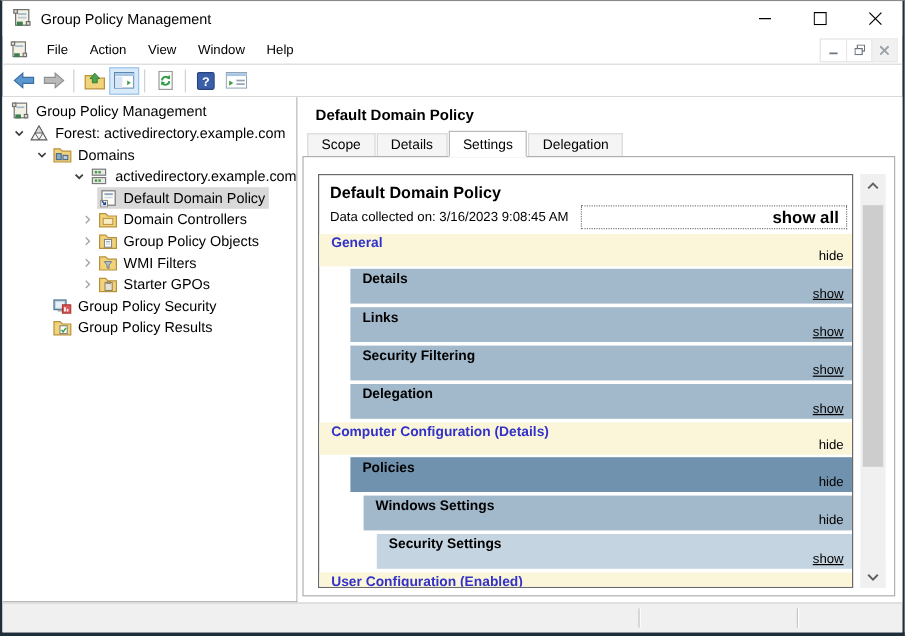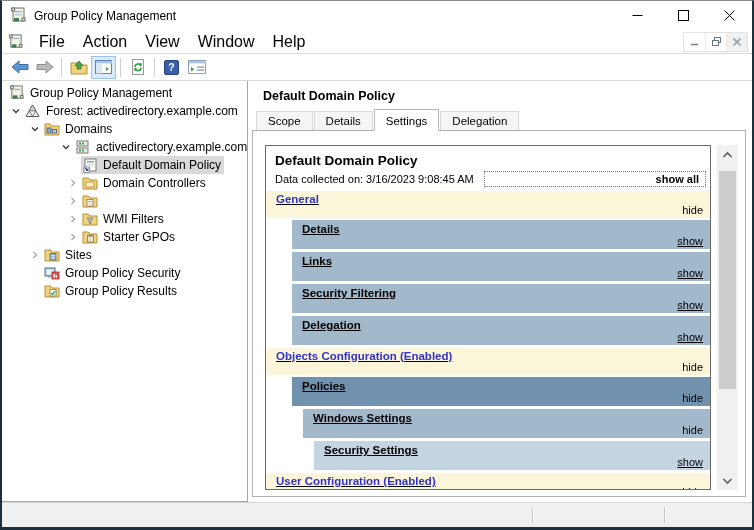--- a/index.html
+++ b/index.html
@@ -17,21 +17,21 @@
   .titlebar { height: 29px; background:#fff; display:flex; align-items:center; flex: 0 0 auto; }
   .titlebar .appicon { margin-left: 8px; width:17px; height:17px; }
   .titlebar .title { margin-left: 7px; font-size: 12px; color:#000; }
   .titlebar .spacer { flex:1; }
   .caption-btn { width:46px; height:29px; display:flex; align-items:center; justify-content:center; }
   .caption-btn svg { display:block; }
 
   
   .menubar { height: 24px; display:flex; align-items:center; border-bottom:1px solid #d9d9d9; flex:0 0 auto; }
   .menubar .appicon { width:16px; height:16px; margin:0 6px 0 6px; }
-  .menu-item { font-size:16px; color:#000; padding: 3px 9px; }
+  .menu-item { font-size:11px; color:#000; padding: 3px 9px; }
   .menubar .spacer { flex:1; }
   .mdi-group { display:flex; border:1px solid #e3e3e3; margin-right:4px; }
   .mdi-btn { width:21px; height:18px; display:flex; align-items:center; justify-content:center; border-left:1px solid #e9e9e9; }
   .mdi-btn:first-child { border-left:none; }
   .mdi-btn.dim { background:#f1f1f1; }
 
   
   .toolbar { height: 27px; display:flex; align-items:center; padding-left:5px; border-bottom:1px solid #d9d9d9; flex:0 0 auto; }
   .tool-btn { width:25px; height:23px; display:flex; align-items:center; justify-content:center; border:1px solid transparent; }
   .tool-btn.pressed { background:#d9ebf9; border:1px solid #9ac4ea; }
@@ -62,22 +62,22 @@
   .tab { font-size:11.5px; padding:3px 11px 3px 11px; border:1px solid #d9d9d9; border-bottom:none;
          background:#f5f5f5; margin-right:1px; color:#000; }
   .tab.active { background:#fff; border:1px solid #b9b9b9; border-bottom:1px solid #fff; padding-top:5px; margin-bottom:-1px; position:relative; }
   .tab-content { flex:1; position:relative; border:1px solid #b0b0b0; margin:0 6px 5px 0; background:#fff; min-height:0; }
 
   
   .report { position:absolute; left:12px; top:14px; right:34px; bottom:6px; border:1px solid #6a6a6a; background:#fff; overflow:hidden; }
   .rpt-title { font-size:13.5px; font-weight:bold; padding:7px 8px 1px 9px; color:#000; }
   .rpt-meta { display:flex; align-items:center; padding:2px 4px 4px 9px; font-size:11px; color:#000; }
   .showall-box { flex:1; margin-left:10px; border:1px dotted #808080; padding:1px 6px 1px 6px; text-align:right;
-                 font-weight:bold; font-size:11px; }
-  .sections { display:flex; flex-direction:column;text-decoration:underline; }
+                 font-weight:bold; font-size:14px; }
+  .sections { display:flex; flex-direction:column; }
   .sec { position:relative; margin-bottom:3px; }
   .sec .sec-label { font-weight:bold; font-size:11.5px; padding:3px 0 0 10px; }
   .sec .sec-link { position:absolute; right:7px; bottom:2px; font-size:11px; color:#000;margin-top:46px; }
   .sec .sec-link.u { text-decoration:underline; }
   .sec.group { height:27px; background:#fbf5da; margin-bottom:2px; }
   .sec.group .sec-label { color:#3232c8; padding-top:2px; }
   .sec.bar { height:29px; }
   .sec.mid { background:#a2b8cb; }
   .sec.dark { background:#7092ae; }
   .sec.light { background:#c4d4e0; }
@@ -332,20 +332,23 @@
             </svg>
         </span>
         <span class="ticon">
           <svg width="16" height="14" viewBox="0 0 16 14">
               <path d="M1,2 L6,2 L8,4 L15,4 L15,13 L1,13 Z" fill="#f0d37a" stroke="#b9913a"></path>
               <rect x="5" y="5.5" width="6" height="6.5" fill="#fdfdf6" stroke="#7a7a7a" stroke-width="0.8"></rect>
               <rect x="6.2" y="7" width="3.6" height="1" fill="#8aa9c4"></rect>
               <rect x="6.2" y="9" width="3.6" height="1" fill="#cdd8e2"></rect>
             </svg>
         </span>
+        <span class="hl">
+            <span>Group Policy Objects</span>
+          </span>
       </div>
 
       <div class="trow lv4">
         <span class="chev">
           <svg width="10" height="10" viewBox="0 0 10 10">
               <polyline points="3.5,2 6.5,5 3.5,8" fill="none" stroke="#a6a6a6" stroke-width="1.2"></polyline>
             </svg>
         </span>
         <span class="ticon">
           <svg width="16" height="14" viewBox="0 0 16 14">
@@ -369,40 +372,20 @@
               <path d="M1,2 L6,2 L8,4 L15,4 L15,13 L1,13 Z" fill="#f0d37a" stroke="#b9913a"></path>
               <rect x="5.5" y="5.5" width="6" height="6.5" fill="#e7e2d6" stroke="#8a7a5a" stroke-width="0.8"></rect>
               <rect x="7" y="4.8" width="3" height="1.6" fill="#b49a66" stroke="#8a7a5a" stroke-width="0.6"></rect>
             </svg>
         </span>
         <span class="hl">
             <span>Starter GPOs</span>
           </span>
       </div>
 
-      <div class="trow lv2">
-        <span class="chev">
-          <svg width="10" height="10" viewBox="0 0 10 10">
-              <polyline points="3.5,2 6.5,5 3.5,8" fill="none" stroke="#a6a6a6" stroke-width="1.2"></polyline>
-            </svg>
-        </span>
-        <span class="ticon">
-          <svg width="16" height="14" viewBox="0 0 16 14">
-              <path d="M1,2 L6,2 L8,4 L15,4 L15,13 L1,13 Z" fill="#f0d37a" stroke="#b9913a"></path>
-              <rect x="6" y="5.5" width="6" height="6.5" fill="#8aa9c4" stroke="#4e708e" stroke-width="0.8"></rect>
-              <rect x="7.2" y="7" width="1.4" height="1.4" fill="#fff"></rect>
-              <rect x="9.4" y="7" width="1.4" height="1.4" fill="#fff"></rect>
-              <rect x="7.2" y="9.4" width="1.4" height="1.4" fill="#fff"></rect>
-              <rect x="9.4" y="9.4" width="1.4" height="1.4" fill="#fff"></rect>
-            </svg>
-        </span>
-        <span class="hl">
-            <span>Sites</span>
-          </span>
-      </div>
 
       <div class="trow lv2">
         <span class="chev"></span>
         <span class="ticon">
           <svg width="16" height="14" viewBox="0 0 16 14">
               <rect x="1" y="2" width="10" height="8" fill="#b9cdde" stroke="#4e708e"></rect>
               <rect x="2.5" y="3.5" width="7" height="5" fill="#e8f0f7"></rect>
               <rect x="4" y="10" width="4" height="1.6" fill="#9aa3ab"></rect>
               <rect x="8" y="6" width="7" height="7" fill="#e05252" stroke="#9e2e2e" stroke-width="0.8"></rect>
               <rect x="9.4" y="8" width="1.4" height="3.6" fill="#fff"></rect>
@@ -472,21 +455,21 @@
               <div class="sec-label">Security Filtering</div>
               <span class="sec-link u">show</span>
             </div>
 
             <div class="sec bar mid ind1">
               <div class="sec-label">Delegation</div>
               <span class="sec-link u">show</span>
             </div>
 
             <div class="sec group ind0">
-              <div class="sec-label">Objects Configuration (Enabled)</div>
+              <div class="sec-label">Computer Configuration (Details)</div>
               <span class="sec-link">hide</span>
             </div>
 
             <div class="sec bar dark ind1">
               <div class="sec-label">Policies</div>
               <span class="sec-link">hide</span>
             </div>
 
             <div class="sec bar mid ind2">
               <div class="sec-label">Windows Settings</div>

